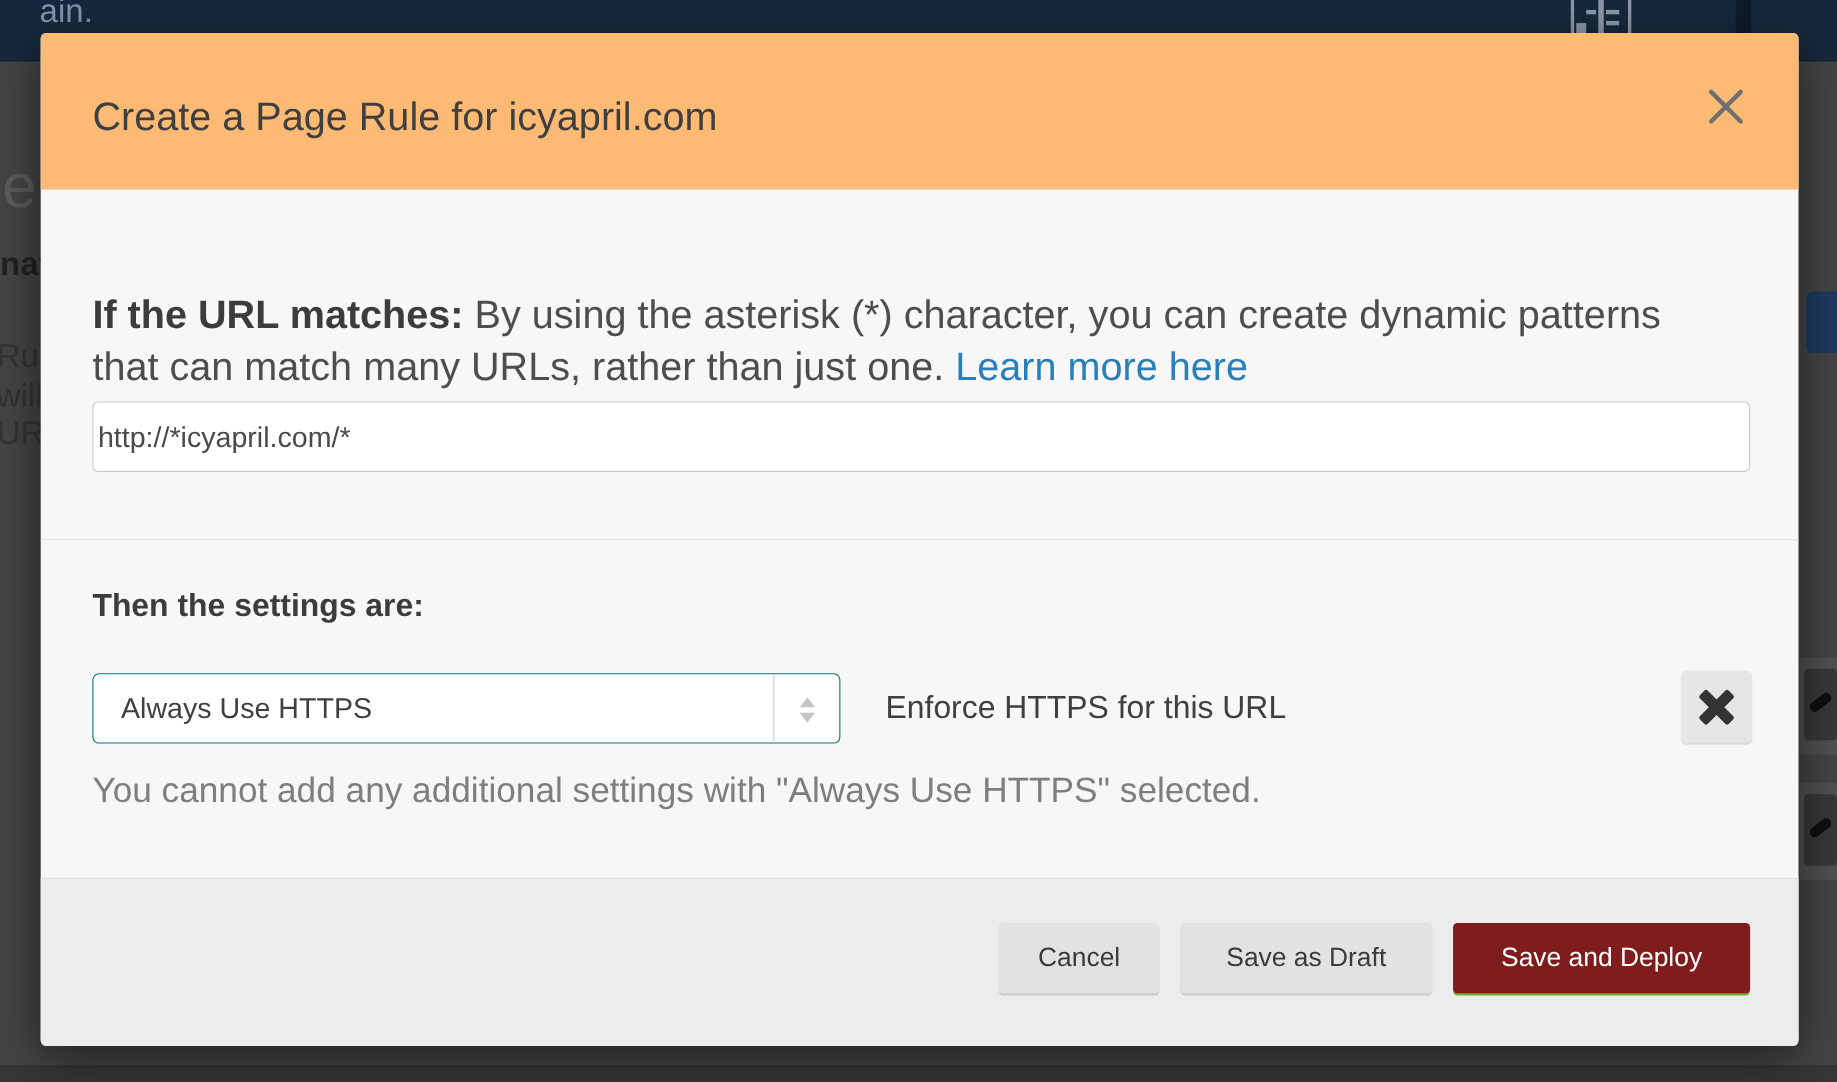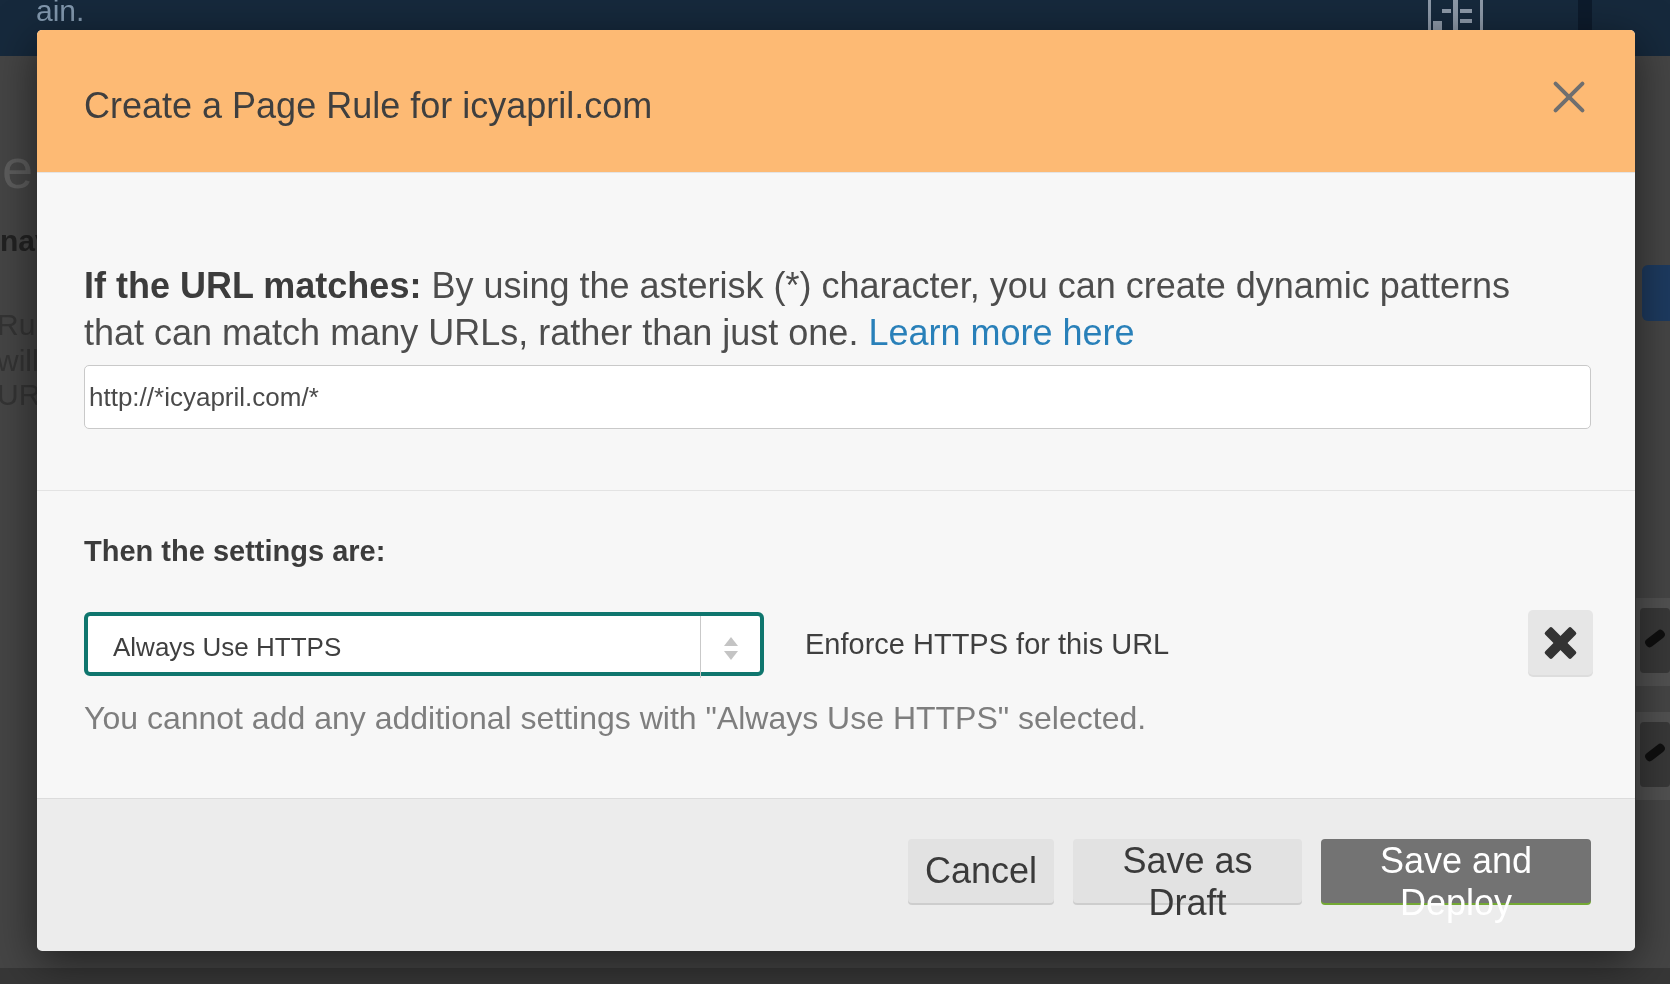--- a/index.html
+++ b/index.html
@@ -50,21 +50,21 @@
 
   .url-input{position:absolute;left:47px;top:335px;width:1507px;height:64px;box-sizing:border-box;
              border:1px solid #c9c9c9;border-radius:5px;background:#fff;color:#4a4a4a;
              font-size:26px;padding:0 0 0 4px;font-family:"Liberation Sans", sans-serif;outline:none;}
 
   .divider2{position:absolute;left:0;top:460px;width:1598px;height:1px;background:#e3e3e3;}
 
   .settings-heading{position:absolute;left:47px;top:505px;font-size:29px;font-weight:bold;color:#3c3c3c;}
 
   .select-box{position:absolute;left:47px;top:582px;width:680px;height:64px;box-sizing:border-box;
-              background:#fff;border:4px solid #0f766e;border-radius:6px;cursor:pointer;padding-left:25px;}
+              background:#fff;border:1px solid #0f766e;border-radius:6px;cursor:pointer;padding-left:25px;}
   .select-value{position:absolute;left:25px;top:0;height:62px;line-height:62px;font-size:26px;color:#3f3f3f;}
   .select-spinner{position:absolute;right:0;top:0;width:59px;height:62px;border-left:1px solid #c9c9c9;}
   .tri{position:absolute;left:23px;width:0;height:0;border-left:7px solid transparent;border-right:7px solid transparent;}
   .tri-up{top:21px;border-bottom:9px solid #c4c4c4;}
   .tri-down{top:35px;border-top:9px solid #c4c4c4;}
 
   .enforce-label{position:absolute;left:768px;top:582px;height:64px;line-height:64px;font-size:29px;color:#3f3f3f;}
 
   .delete-btn{position:absolute;left:1491px;top:580px;width:65px;height:65px;background:#e6e6e6;
               border:none;border-radius:5px;cursor:pointer;box-shadow:0 2px 0 rgba(0,0,0,0.10);}
@@ -72,26 +72,26 @@
   .delete-x::before,.delete-x::after{content:"";position:absolute;left:0px;top:14px;width:37px;height:10px;
               background:#333;border-radius:2px;}
   .delete-x::before{transform:rotate(45deg);}
   .delete-x::after{transform:rotate(-45deg);}
 
   .helper{position:absolute;left:47px;top:670px;font-size:32px;color:#7e7e7e;}
 
   .modal-footer{position:absolute;left:0;top:768px;width:1598px;height:152px;background:#ececec;
                 border-top:1px solid #dcdcdc;border-radius:0 0 5px 5px;}
   .btn-row{position:absolute;right:44px;top:40px;display:flex;gap:19px;}
-  .btn{height:64px;border:none;border-radius:4px;font-size:36px;cursor:pointer;
+  .btn{height:64px;border:none;border-radius:4px;font-size:24px;cursor:pointer;
        font-family:"Liberation Sans", sans-serif;}
   .btn-gray{background:#e2e2e2;color:#3a3a3a;box-shadow:0 2px 0 rgba(0,0,0,0.13);}
   .btn-cancel{width:146px;}
   .btn-draft{width:229px;}
-  .btn-green{width:270px;background:#737373;color:#fff;box-shadow:0 2px 0 #74a934;}
+  .btn-green{width:270px;background:#7f1d1d;color:#fff;box-shadow:0 2px 0 #74a934;}
 </style>
 </head>
 <body>
 
 <div id="screen">
 
   <div class="abs topbar"></div>
   <div class="abs topbar-text">ain.</div>
   <div class="abs nav-ic" style="left:1428px;">
       <span class="blk"></span>

